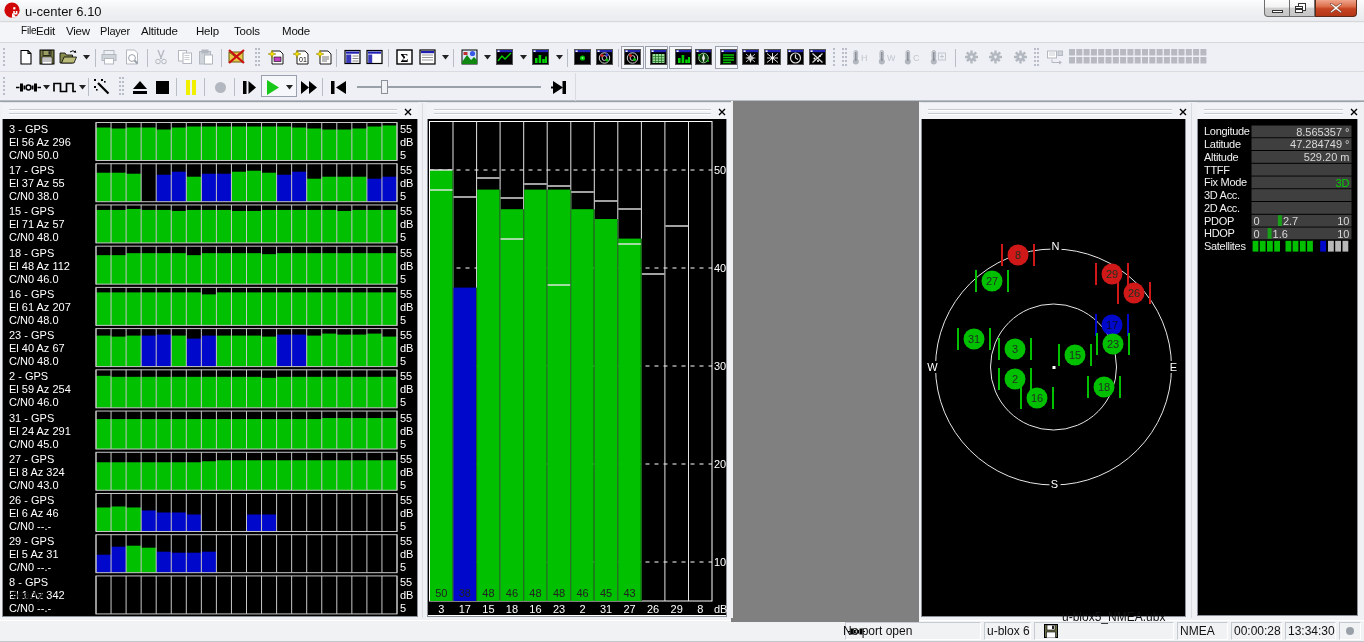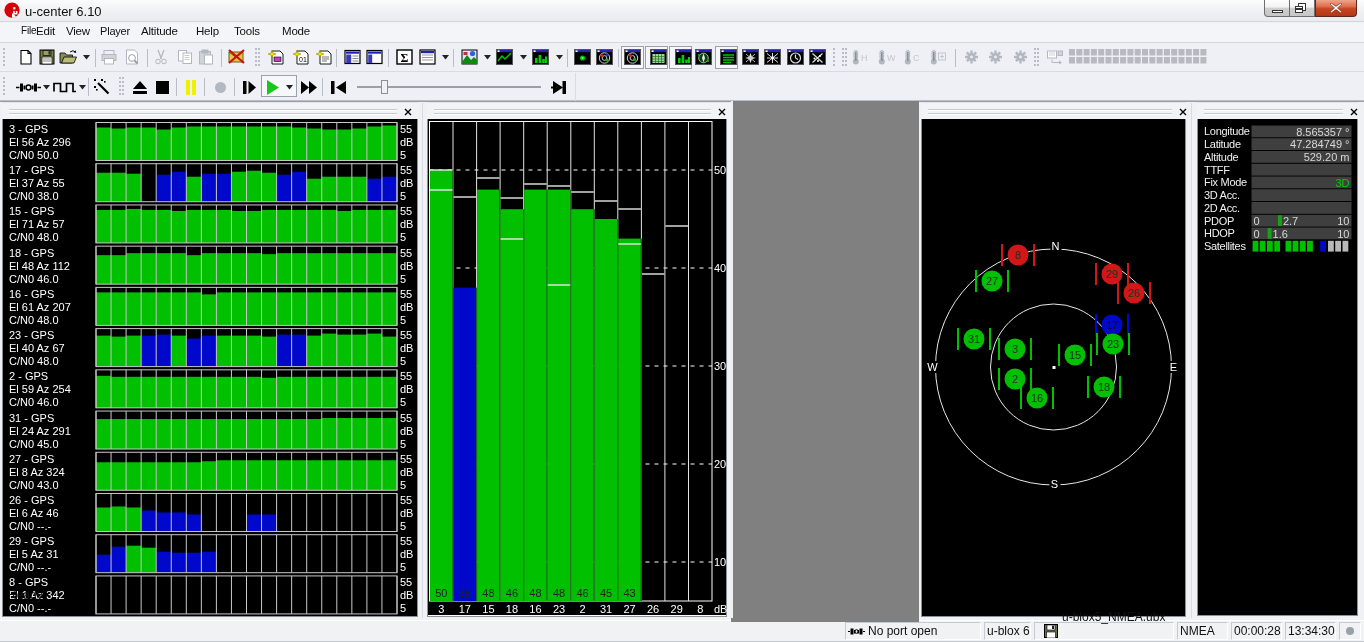--- a/index.html
+++ b/index.html
@@ -1199,21 +1199,21 @@
 <div class="abs" style="left:1177px;top:622px;width:51px;height:18px;border:1px solid #c6cad2;border-bottom-color:#fff;border-right-color:#fff;"></div>
 <div class="abs" style="left:1231px;top:622px;width:51px;height:18px;border:1px solid #c6cad2;border-bottom-color:#fff;border-right-color:#fff;"></div>
 <div class="abs" style="left:1285px;top:622px;width:51px;height:18px;border:1px solid #c6cad2;border-bottom-color:#fff;border-right-color:#fff;"></div>
 <div class="abs" style="left:1339px;top:622px;width:22px;height:18px;border:1px solid #c6cad2;border-bottom-color:#fff;border-right-color:#fff;"></div>
 <svg class="abs" style="left:848px;top:626px" width="17" height="11">
       <path d="M0 5.5 h2 M15 5.5 h2" stroke="#000" stroke-width="1.2"></path>
       <path d="M2.5 2.5 h3 v6 h-3 Z M11.5 2.5 h3 v6 h-3 Z" fill="#000"></path>
       <path d="M6 4 h1.5 v3.5 H6 Z M9.5 4 H11 v3.5 H9.5 Z" fill="#000"></path>
       <circle cx="8.5" cy="5.5" r="1.8" fill="none" stroke="#000"></circle>
     </svg>
-<div class="tt" style="left:868px;top:624px;font-size:12px;color:#111;">No port open</div>
+<div class="tt" style="left:843px;top:624px;font-size:12px;color:#111;">No port open</div>
 <div class="tt" style="left:987px;top:624px;font-size:12px;color:#111;">u-blox 6</div>
 <svg class="abs" style="left:1044px;top:624px" width="14" height="14">
       <rect x="0.5" y="0.5" width="13" height="13" fill="#6a6d45" stroke="#000"></rect>
       <rect x="3" y="1" width="8" height="5" fill="#fff" stroke="#000" stroke-width=".6"></rect>
       <rect x="8" y="1.6" width="2" height="3.4" fill="#222"></rect>
       <rect x="2.5" y="8" width="9" height="6" fill="#fff" stroke="#000" stroke-width=".6"></rect>
     </svg>
 <div class="tt" style="left:1062px;top:610px;font-size:12px;color:#111;">u-blox5_NMEA.ubx</div>
 <div class="tt" style="left:1180px;top:624px;font-size:12px;color:#111;">NMEA</div>
 <div class="tt" style="left:1234px;top:624px;font-size:12px;color:#111;text-align:right;">00:00:28</div>

